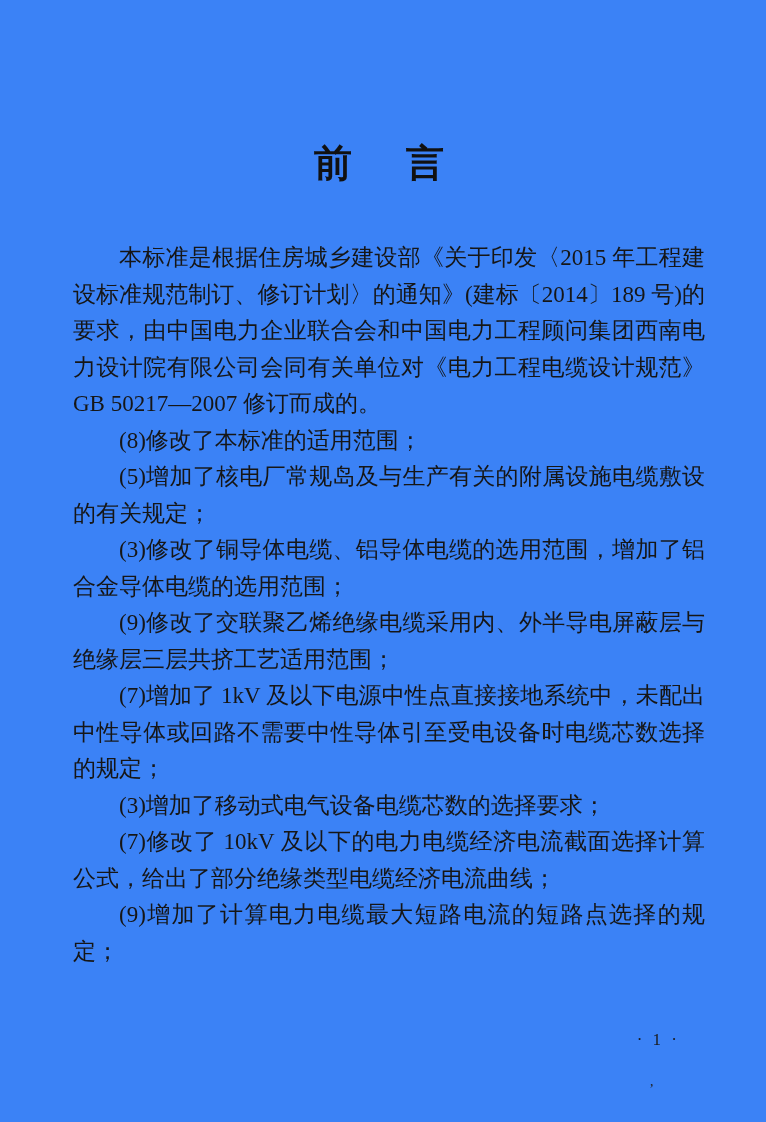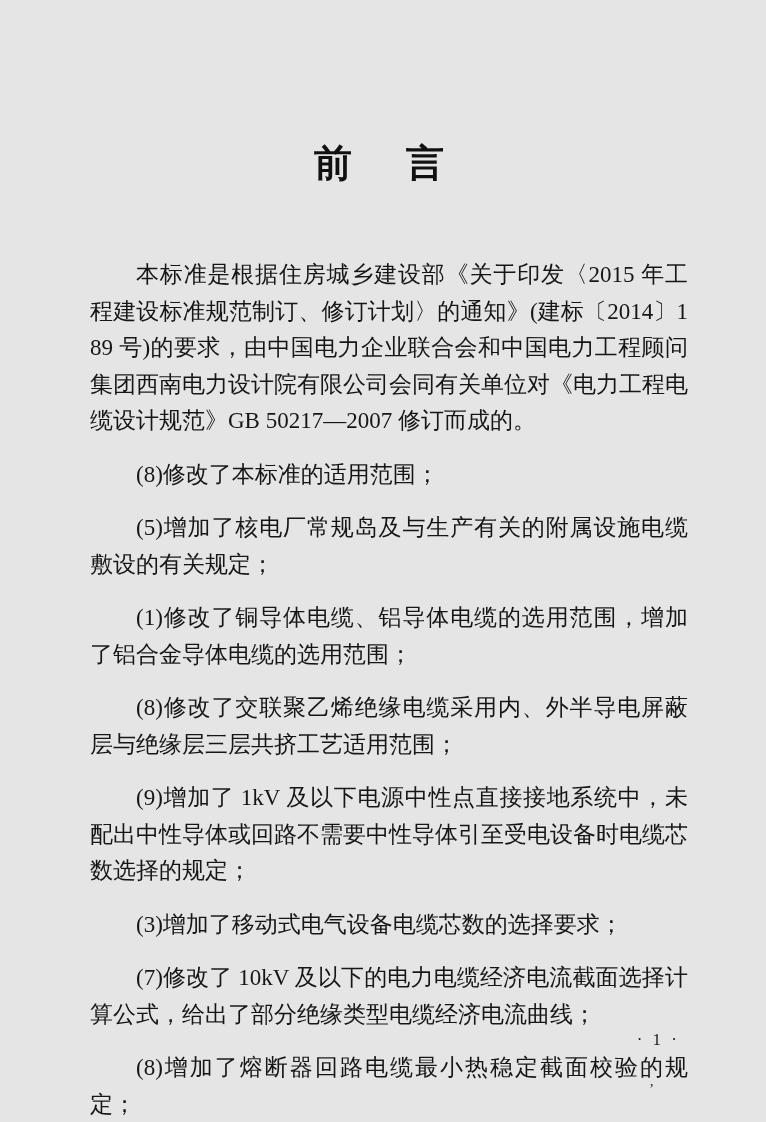--- a/index.html
+++ b/index.html
@@ -4,21 +4,21 @@
 <style>
   html, body {
     margin: 0;
     padding: 0;
     background: #ffffff;
   }
   .page {
     position: relative;
     width: 766px;
     height: 1122px;
-    background: #e5e5e5;
+    background: #3b82f6;
     color: #141414;
     font-family: "Liberation Serif", serif;
     overflow: hidden;
   }
   .doc-title {
     position: absolute;
     top: 138px;
     left: 0;
     width: 100%;
     text-align: center;
@@ -34,21 +34,21 @@
     top: 240px;
     left: 73px;
     width: 632px;
     font-size: 23px;
     line-height: 36.5px;
     text-align: justify;
     text-justify: inter-ideograph;
     color: #161616;
   }
   .doc-body p {
-    margin: 17px;
+    margin: 0;
     padding: 0;
     text-indent: 2em;
     word-break: break-all;
   }
   .page-number {
     position: absolute;
     top: 1030px;
     right: 86px;
     font-size: 17px;
     letter-spacing: 3px;
@@ -67,26 +67,25 @@
 <body>
 
 <div class="page">
 
   <div class="doc-title">前　言</div>
 
   <div class="doc-body">
     <p>本标准是根据住房城乡建设部《关于印发〈2015 年工程建设标准规范制订、修订计划〉的通知》(建标〔2014〕189 号)的要求，由中国电力企业联合会和中国电力工程顾问集团西南电力设计院有限公司会同有关单位对《电力工程电缆设计规范》GB 50217—2007 修订而成的。</p>
     <p>(8)修改了本标准的适用范围；</p>
     <p>(5)增加了核电厂常规岛及与生产有关的附属设施电缆敷设的有关规定；</p>
-    <p>(1)修改了铜导体电缆、铝导体电缆的选用范围，增加了铝合金导体电缆的选用范围；</p>
-    <p>(8)修改了交联聚乙烯绝缘电缆采用内、外半导电屏蔽层与绝缘层三层共挤工艺适用范围；</p>
-    <p>(9)增加了 1kV 及以下电源中性点直接接地系统中，未配出中性导体或回路不需要中性导体引至受电设备时电缆芯数选择的规定；</p>
+    <p>(3)修改了铜导体电缆、铝导体电缆的选用范围，增加了铝合金导体电缆的选用范围；</p>
+    <p>(9)修改了交联聚乙烯绝缘电缆采用内、外半导电屏蔽层与绝缘层三层共挤工艺适用范围；</p>
+    <p>(7)增加了 1kV 及以下电源中性点直接接地系统中，未配出中性导体或回路不需要中性导体引至受电设备时电缆芯数选择的规定；</p>
     <p>(3)增加了移动式电气设备电缆芯数的选择要求；</p>
     <p>(7)修改了 10kV 及以下的电力电缆经济电流截面选择计算公式，给出了部分绝缘类型电缆经济电流曲线；</p>
-    <p>(8)增加了熔断器回路电缆最小热稳定截面校验的规定；</p>
     <p>(9)增加了计算电力电缆最大短路电流的短路点选择的规定；</p>
   </div>
 
   <div class="page-number">· 1 ·</div>
 
   <div class="scan-artifact">’</div>
 
 </div>
 
 </body></html>

